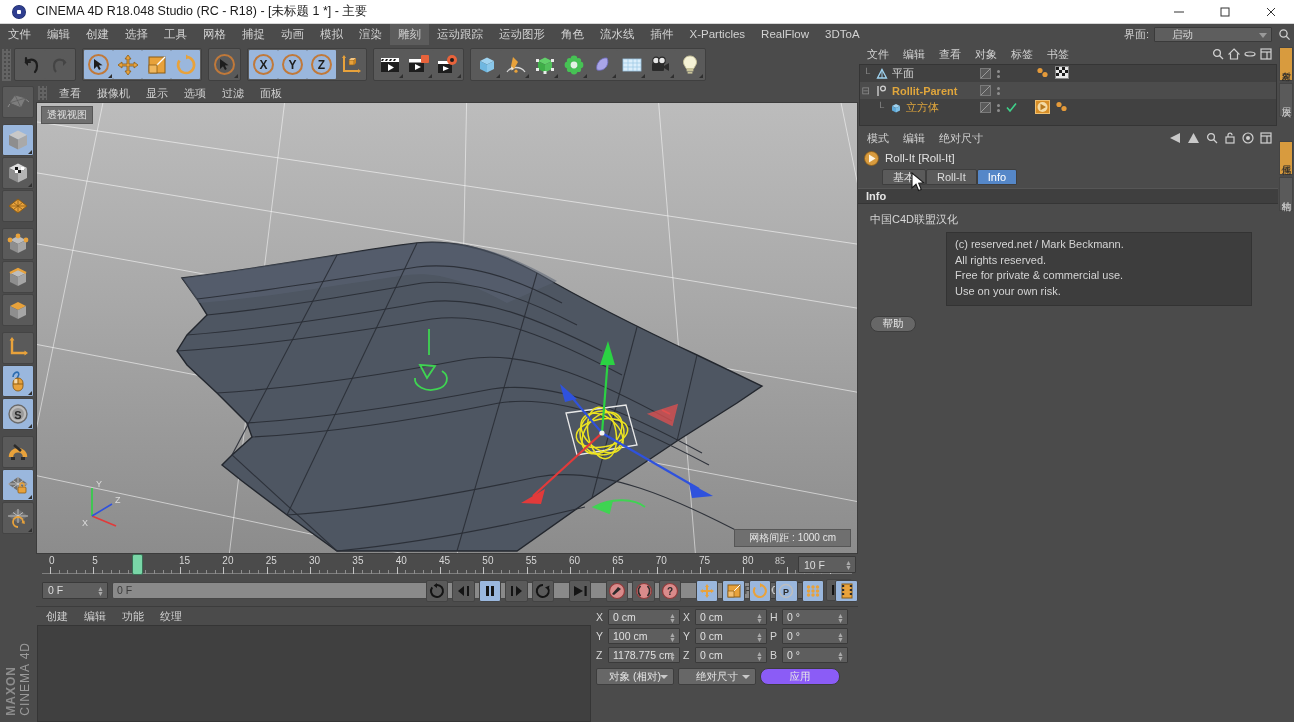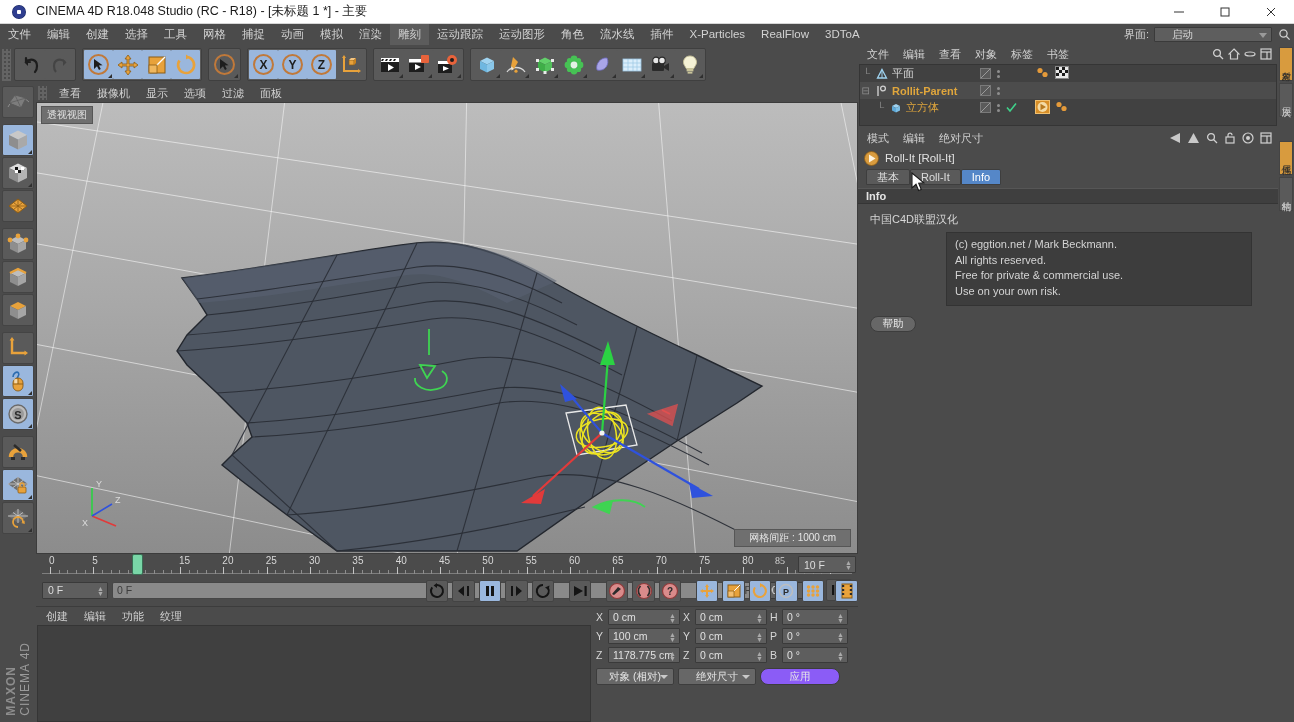--- a/index.html
+++ b/index.html
@@ -190,21 +190,21 @@
   .om-cols { position:absolute; left:120px; display:flex; align-items:center; gap:6px; height:17px;}
   .om-tags { position:absolute; left:175px; display:flex; align-items:center; gap:4px; height:17px;}
 
   
   .attrmgr { position:absolute; left:858px; top:129px; width:420px; height:593px; background:#4b4b4b; }
   .am-menu { height:19px; display:flex; align-items:center; padding-left:2px; }
   .am-menu .mi { padding:0 7px; font-size:11px; color:#d2d2d2;}
   .am-icons { margin-left:auto; display:flex; gap:6px; padding-right:6px; align-items:center;}
   .am-title { height:20px; display:flex; align-items:center; gap:6px; padding-left:6px; }
   .am-title .t { font-size:11.5px; color:#e0e0e0; }
-  .am-tabs { height:18px; display:flex; align-items:center; padding-left:8px; gap:0px; }
+  .am-tabs { height:18px; display:flex; align-items:center; padding-left:24px; gap:0px; }
   .am-tab {
     height:16px; padding:0 10px; display:flex;align-items:center;
     background:#5a5a5a; border:1px solid #3e3e3e; font-size:11px; color:#ddd; border-radius:2px 2px 0 0;
   }
   .am-tab.active { background:#5587c8; color:#fff; }
   .am-sect {
     height:16px; background:#3f3f3f; border-top:1px solid #565656; border-bottom:1px solid #353535;
     display:flex; align-items:center; padding-left:8px; font-weight:bold; font-size:11px; color:#e4e4e4; margin-top:2px;
   }
   .am-body { padding:6px 0 0 0; }
@@ -1246,21 +1246,21 @@
         <div class="am-tab">基本</div>
         <div class="am-tab">Roll-It</div>
         <div class="am-tab active">Info</div>
       </div>
 
     <div class="am-sect">Info</div>
 
     <div class="am-body">
       <div class="am-line">中国C4D联盟汉化</div>
       <div class="infobox" id="infobox">
-          <div>(c) eggtion.net / Mark Beckmann.</div>
+          <div>(c) reserved.net / Mark Beckmann.</div>
           <div>All rights reserved.</div>
           <div>Free for private &amp; commercial use.</div>
           <div>Use on your own risk.</div>
         </div>
       <div class="helpbtn">帮助</div>
     </div>
   </div>
 
   <div class="vtabs">
     <div class="vtab on" style="height:34px;background:#d89b3e;color:#2b2b2b;">

